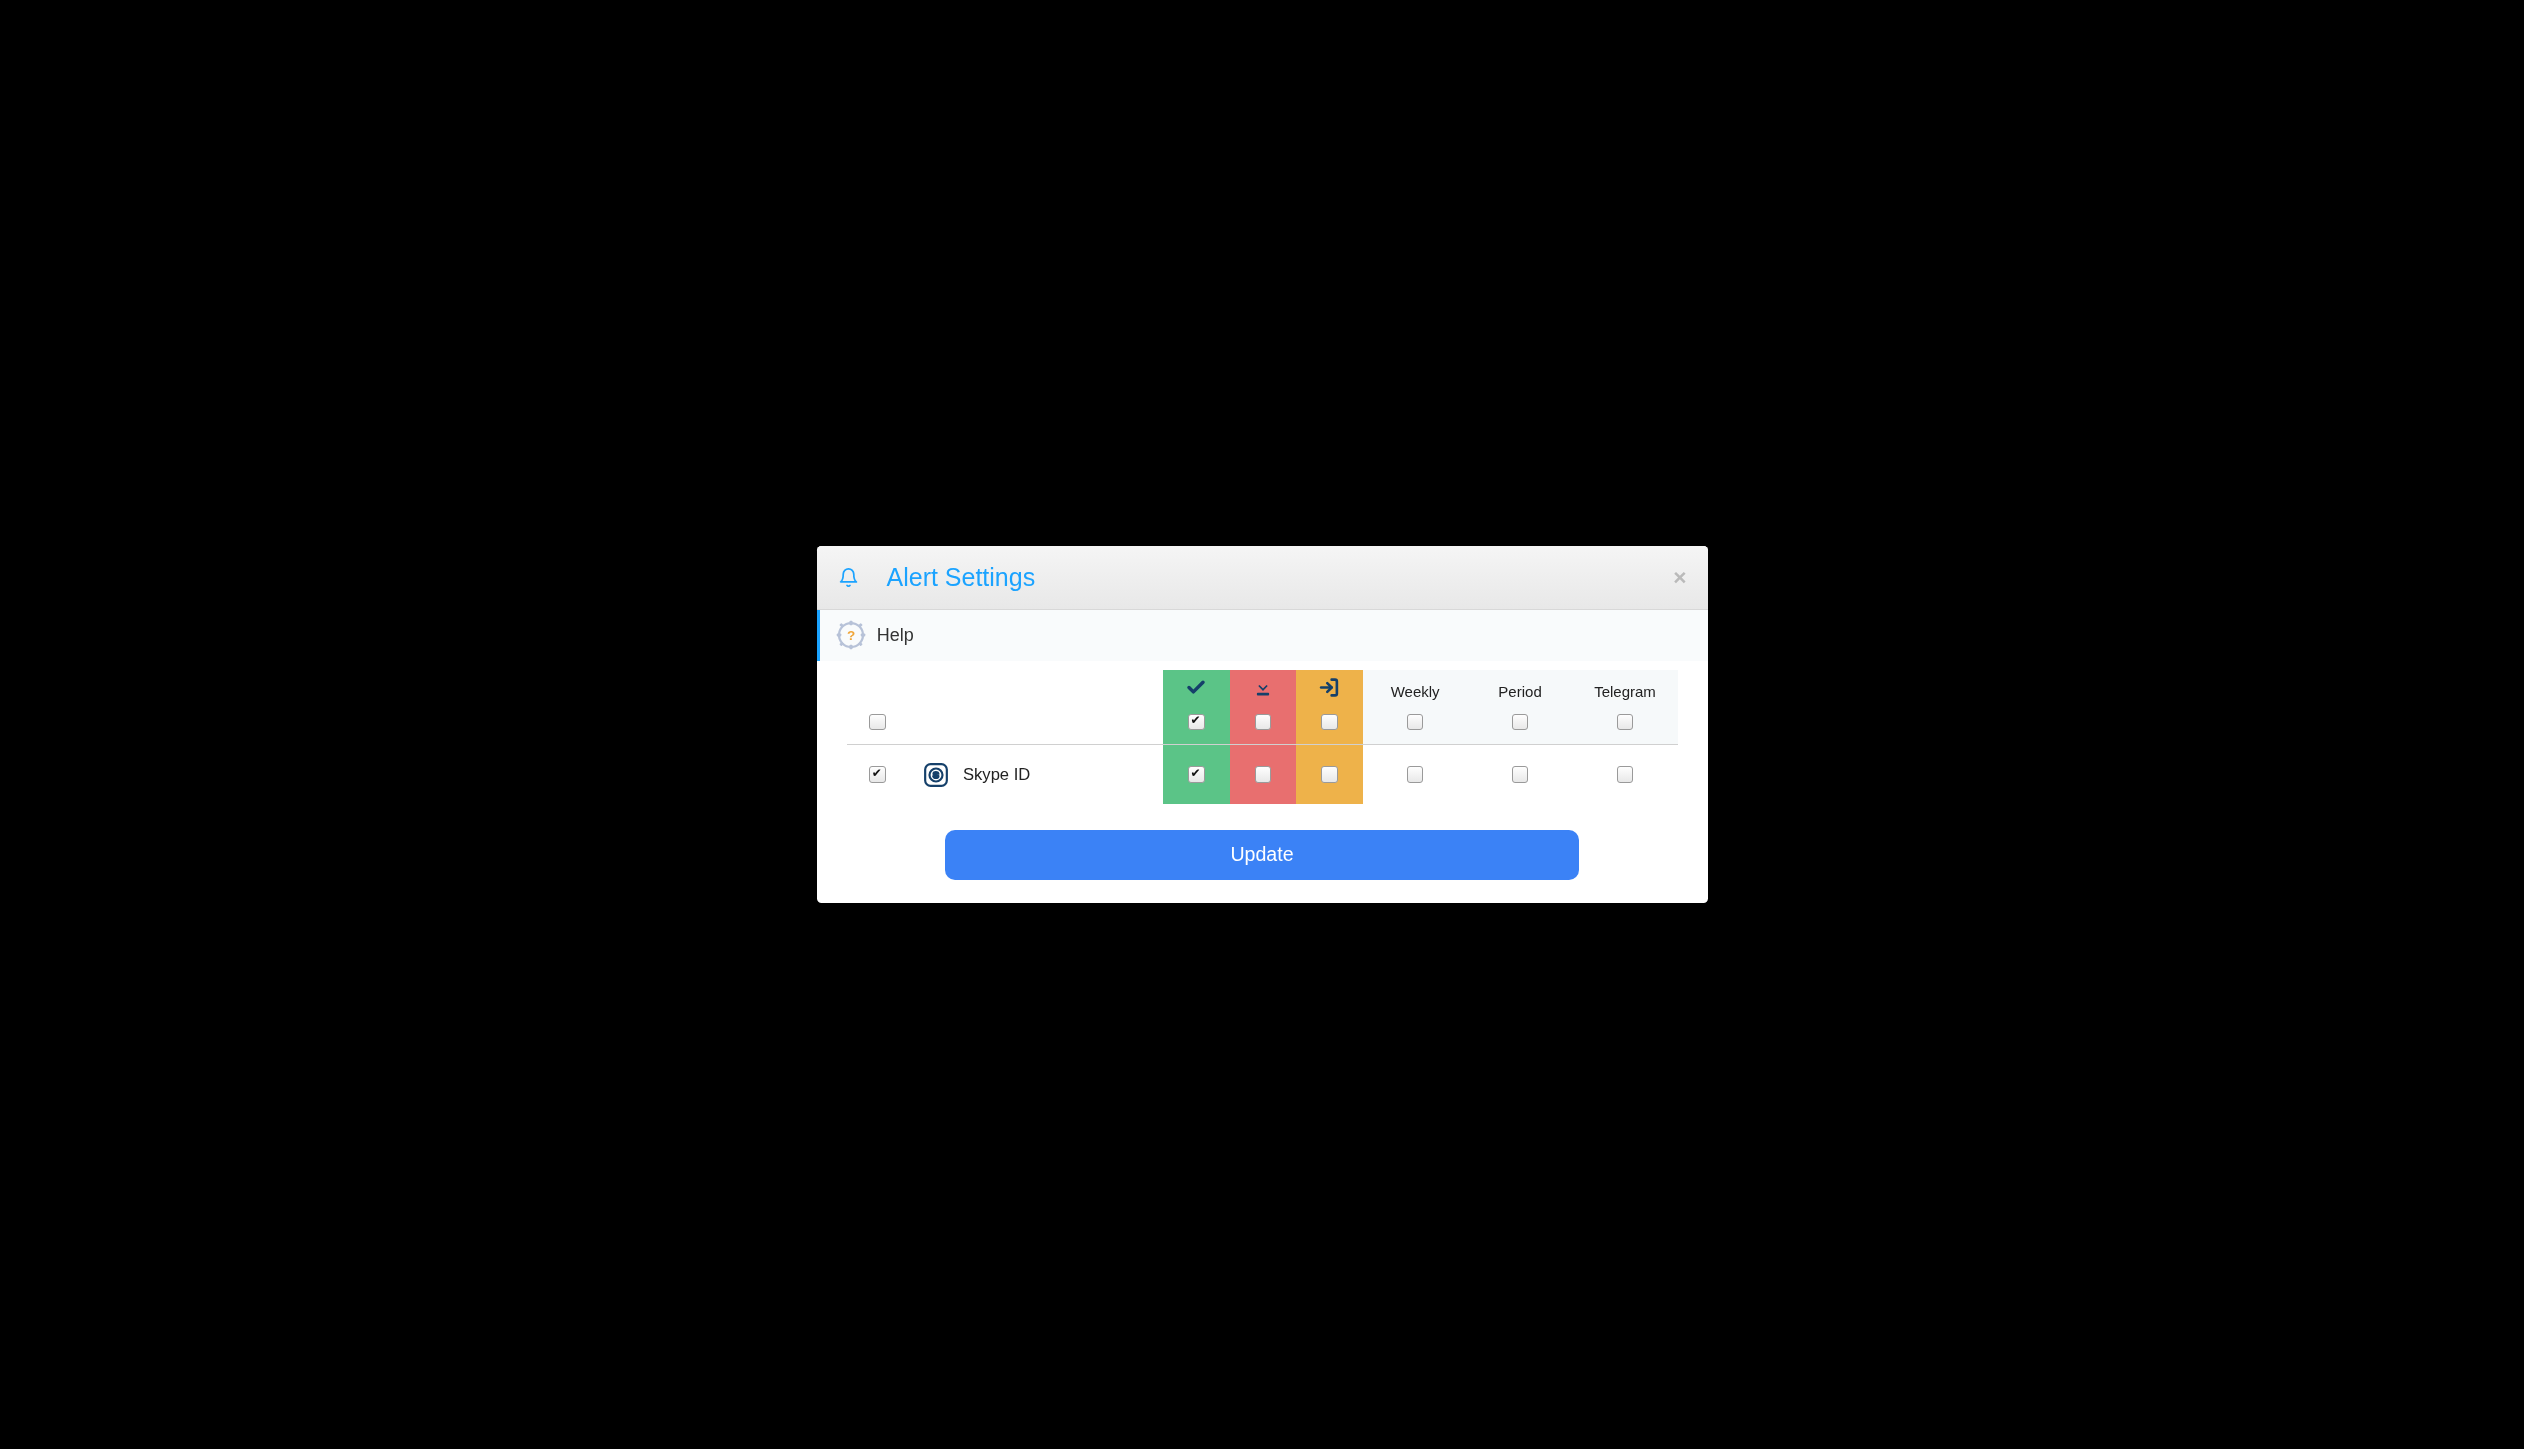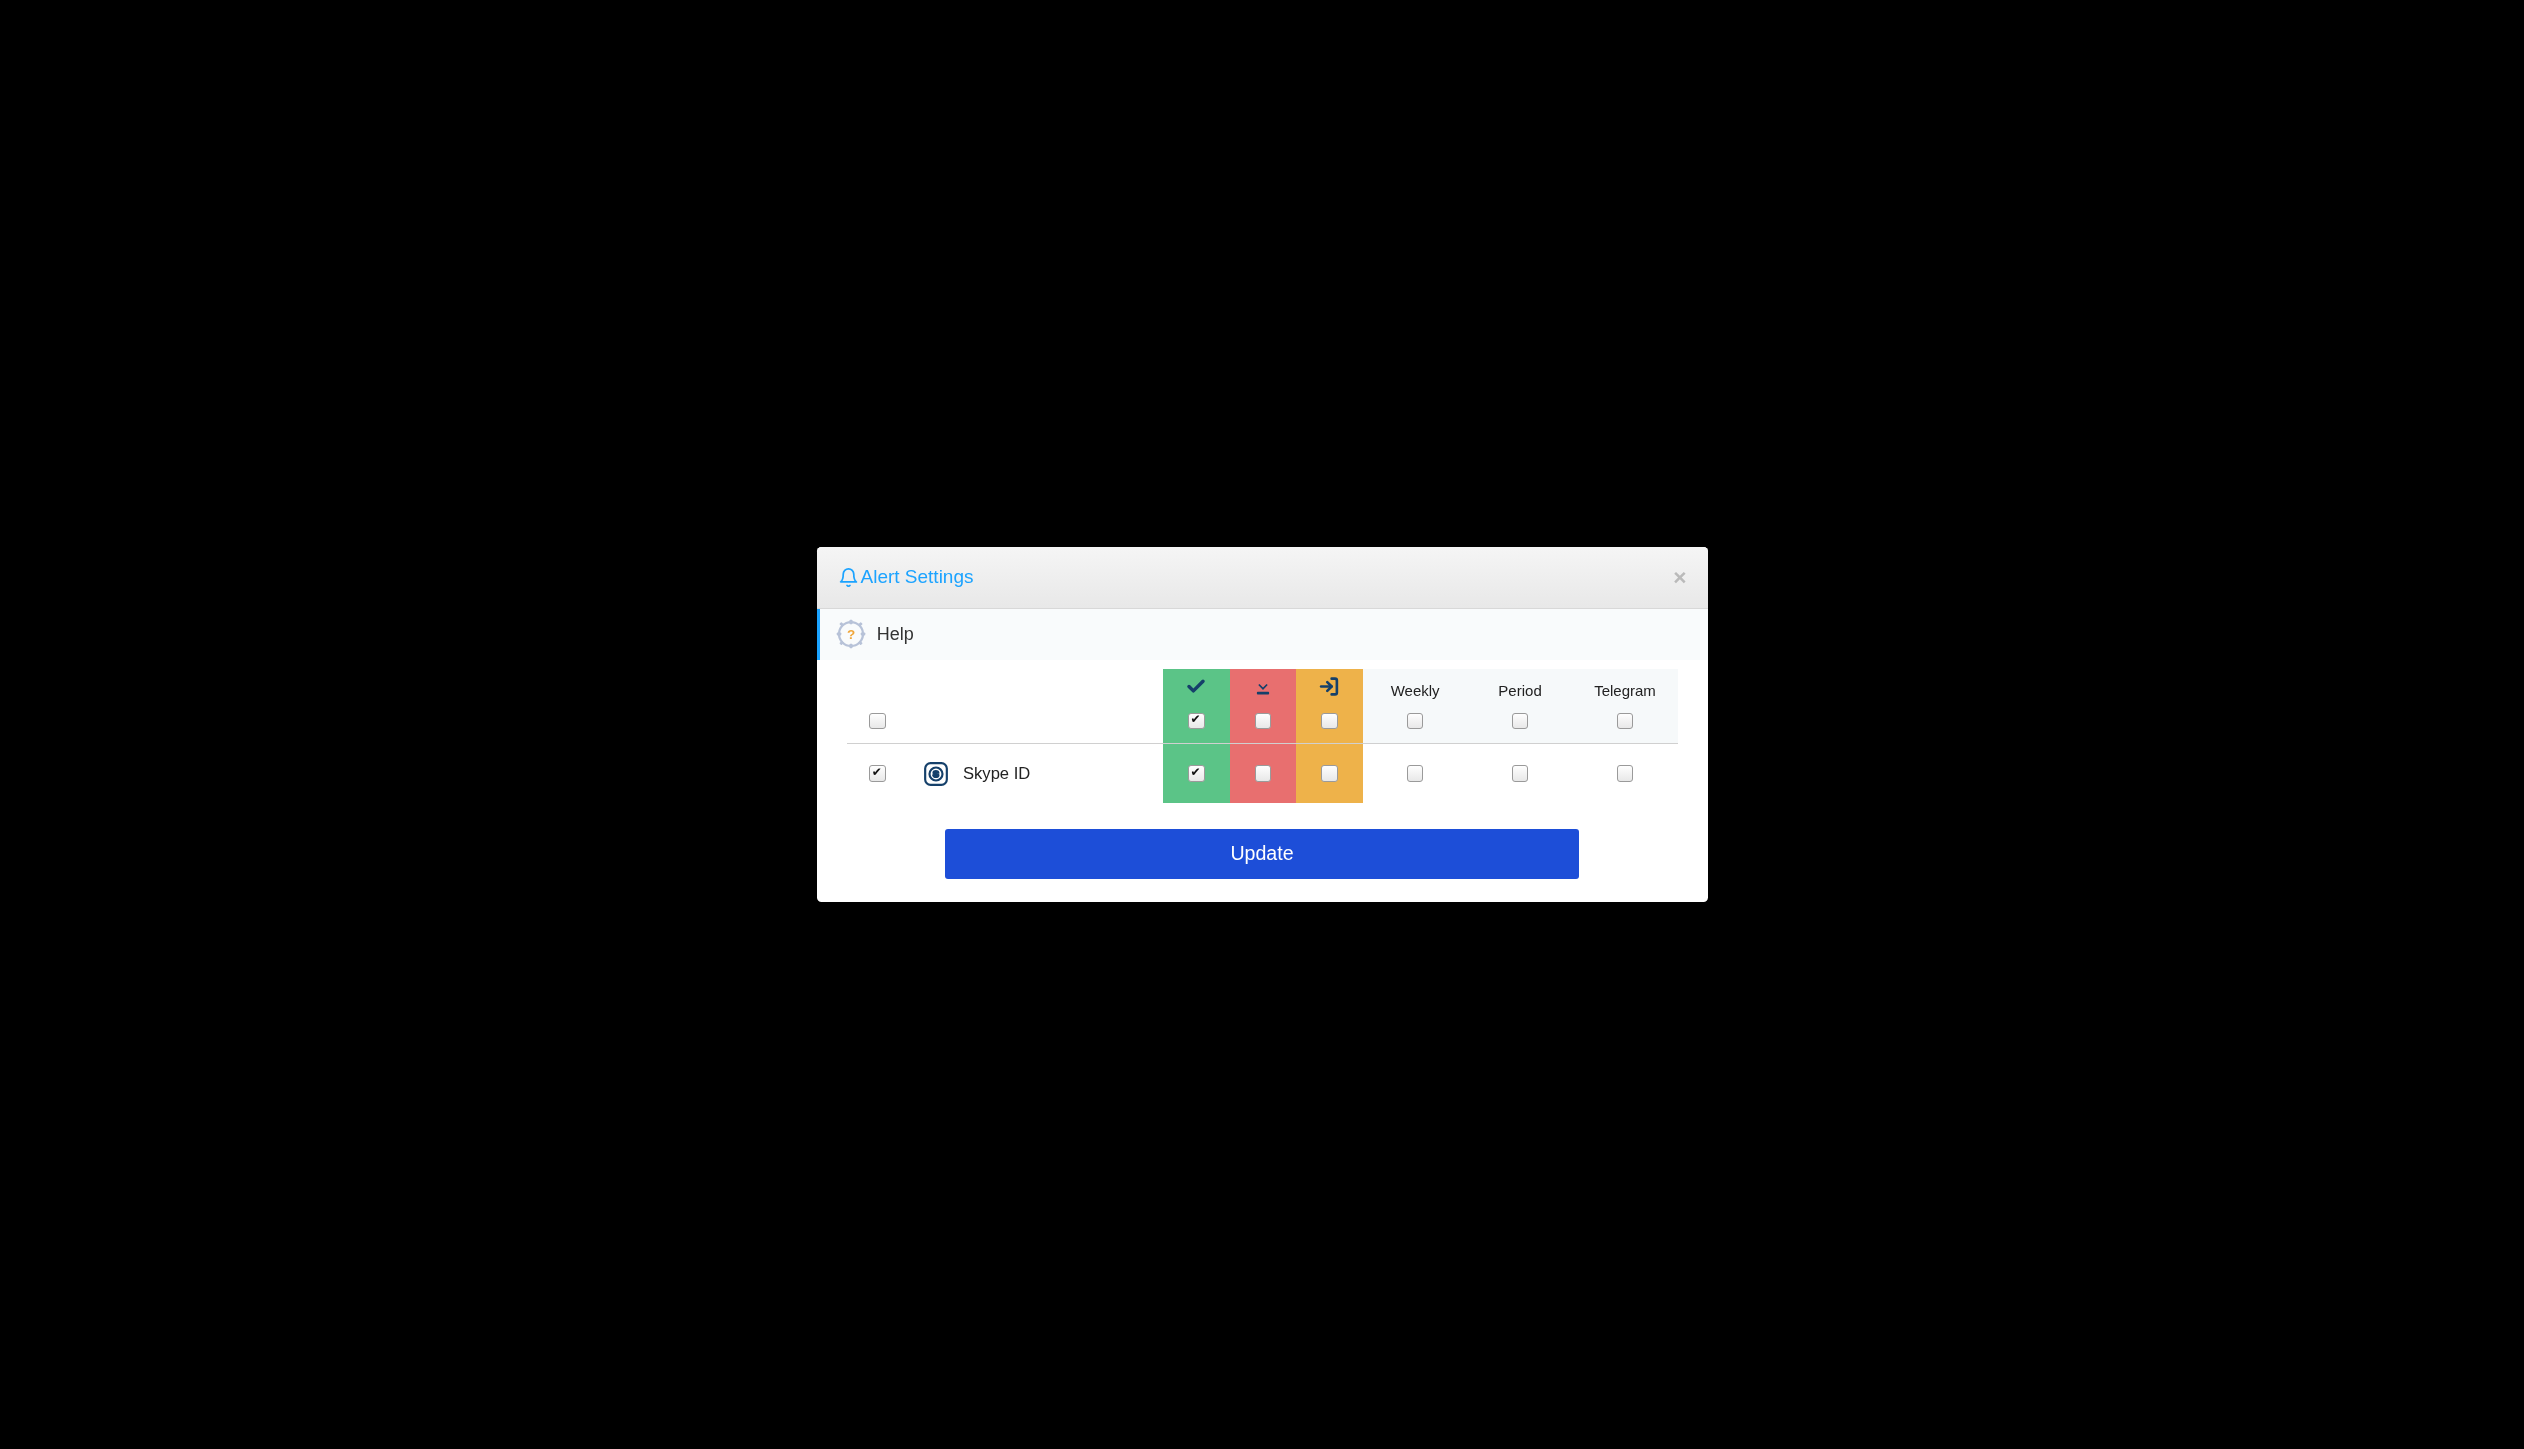--- a/index.html
+++ b/index.html
@@ -23,23 +23,23 @@
     background: linear-gradient(#f5f5f5, #e8e8e8);
     border-bottom: 0.8px solid #d8d8d8;
     padding: 16.6px 21px;
     display: flex;
     align-items: center;
     justify-content: space-between;
   }
   .dialog-title {
     display: flex;
     align-items: center;
-    gap: 2px;
+    gap: 28px;
     color: #1ba3ff;
-    font-size: 19px;
+    font-size: 25px;
     font-weight: 500;
   }
   .close-x {
     color: #bababa;
     font-size: 22.7px;
     cursor: pointer;
     font-weight: bold;
   }
   .help-bar {
     display: flex;
@@ -115,24 +115,24 @@
   }
   .cb:checked::after {
     content: "✔";
     position: absolute;
     top: -1.5px; left: 1.5px;
     font-size: 12px;
     color: #111;
   }
   .update-wrap { text-align: center; padding: 7.6px 0 0 0; }
   .update-btn {
-    background: #1d4ed8;
+    background: #3b82f6;
     color: #fff;
     border: none;
-    border-radius: 3px;
+    border-radius: 10px;
     font-size: 19.6px;
     padding: 13.6px 0;
     width: 634px;
     cursor: pointer;
   }
   svg { display: block; }
 </style>
 </head>
 <body>
 

